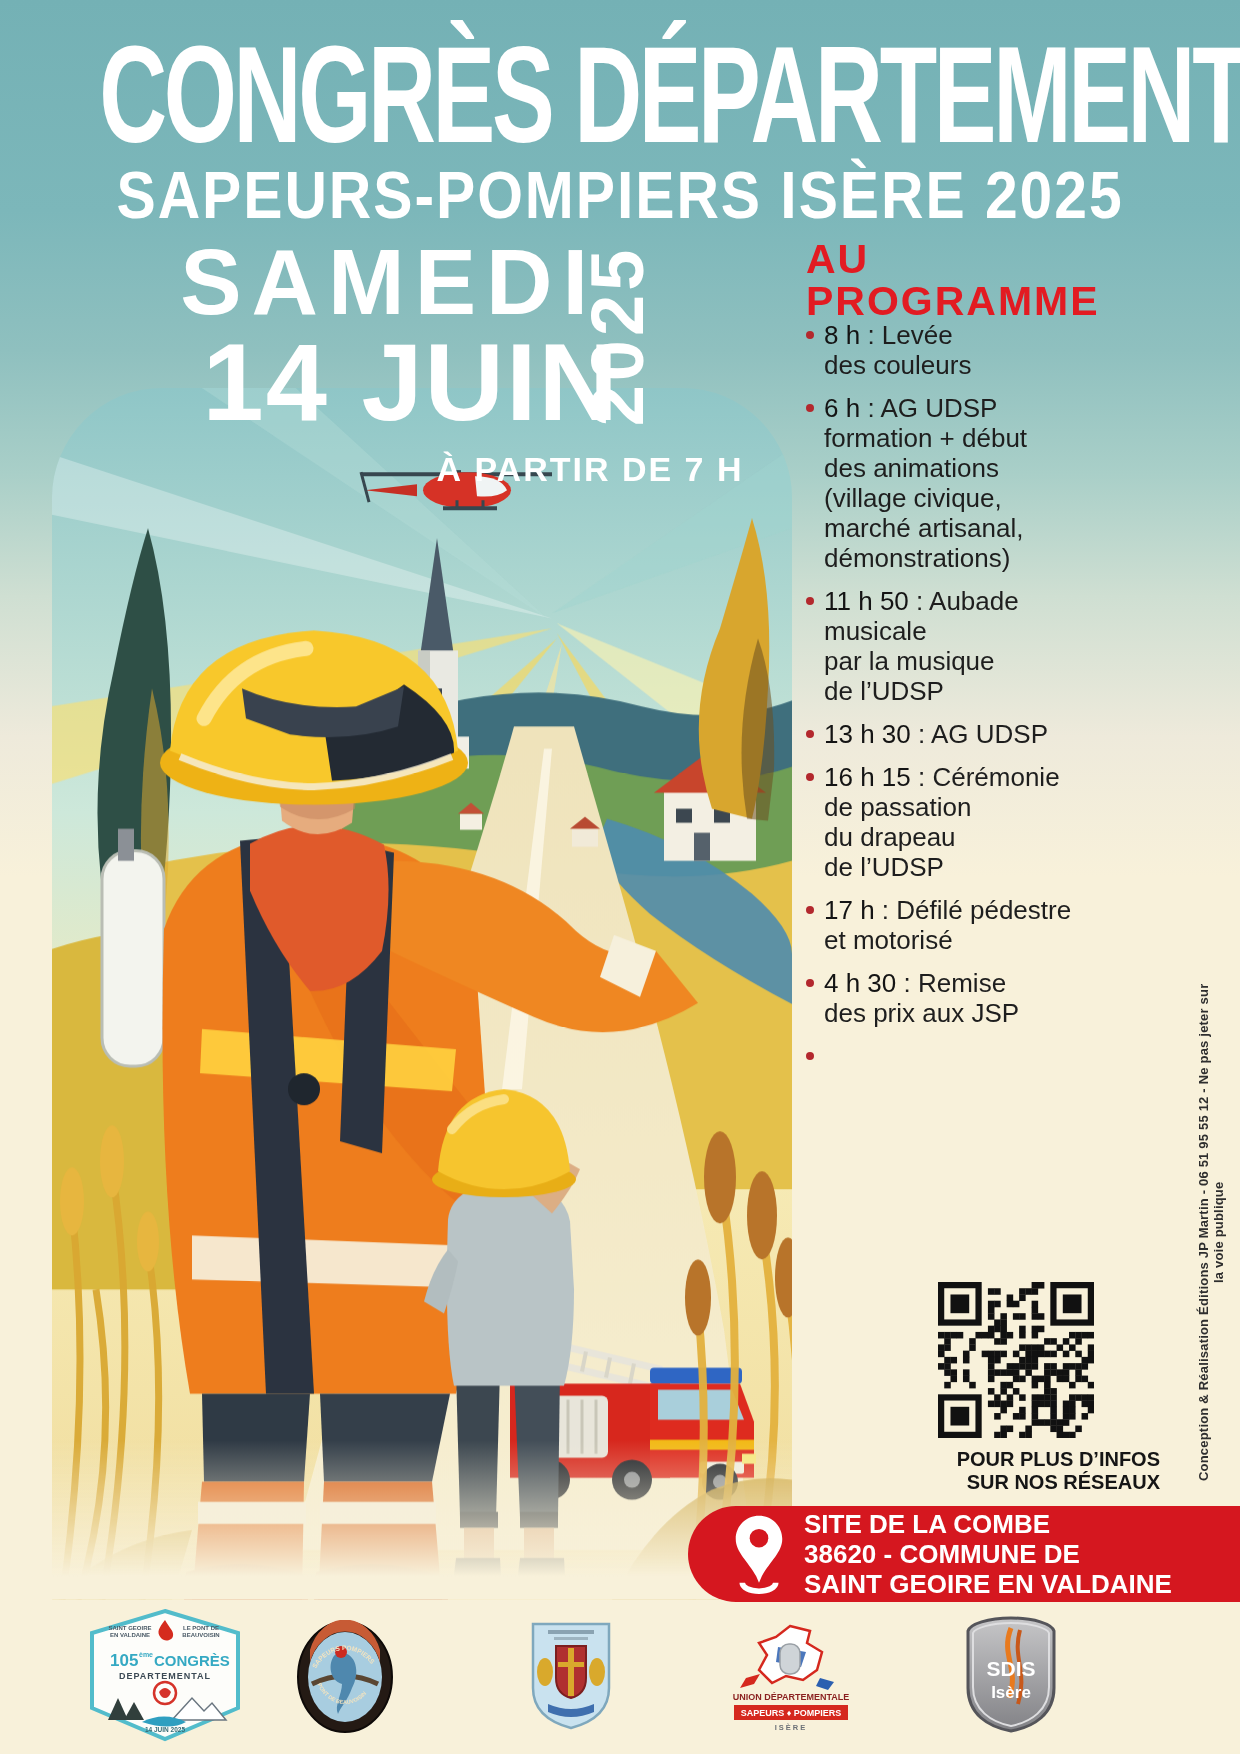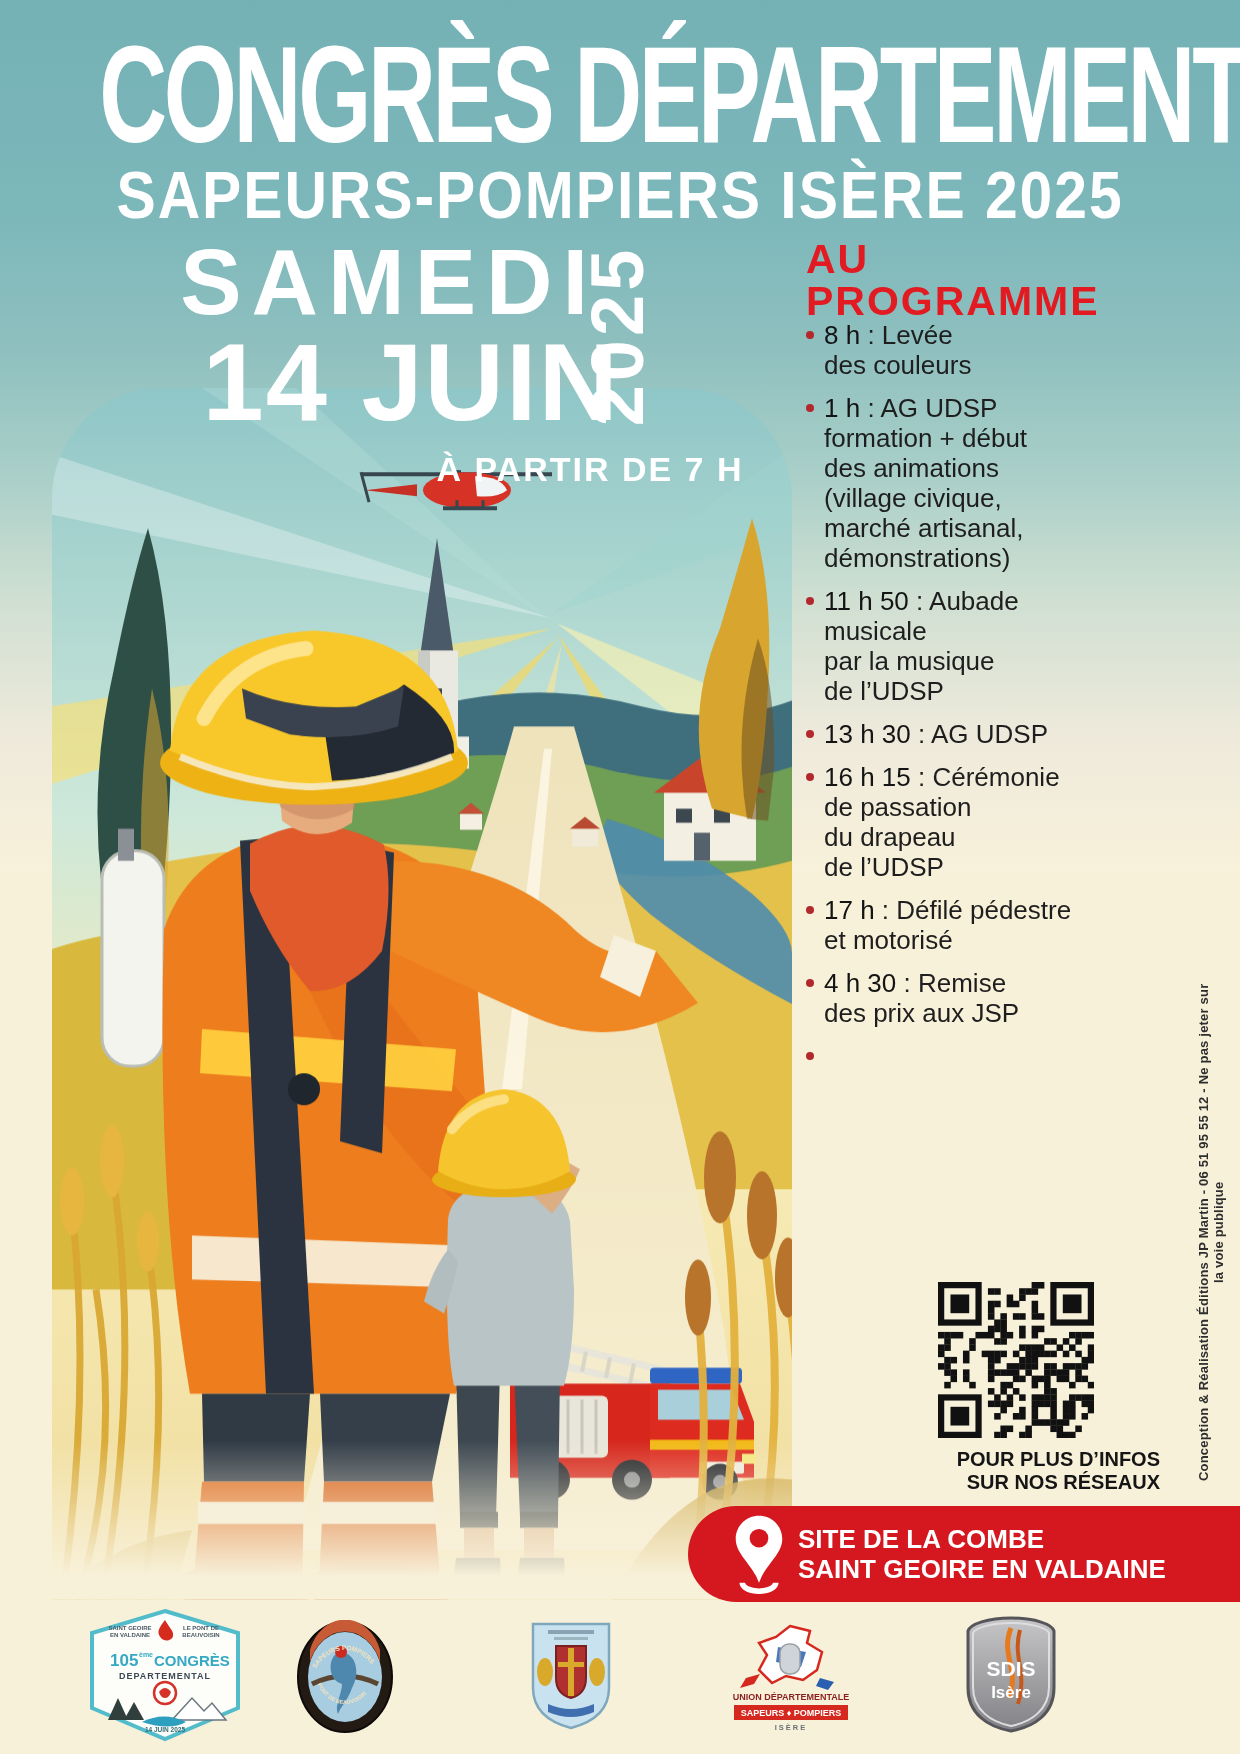--- a/index.html
+++ b/index.html
@@ -40,21 +40,21 @@
   .qr-caption{left:880px;top:1448px;width:280px;text-align:right;color:#151515;font-weight:700;font-size:20px;line-height:23px;z-index:4}
   .qr-caption span{display:block}
 
   
   .credit{right:14px;top:982px;height:500px;writing-mode:vertical-rl;transform:rotate(180deg);
           font-size:13px;font-weight:700;color:#2e2e2e;letter-spacing:.2px;z-index:4;text-align:center}
 
   
   .banner{left:688px;top:1506px;width:552px;height:96px;background:#d5171f;border-radius:48px 0 0 48px;z-index:6;display:flex;align-items:center}
   .banner .pin{width:58px;height:80px;margin-left:42px;flex:0 0 auto}
-  .banner-text{margin-left:10px;color:#fff;font-weight:700;font-size:26px;line-height:30px;white-space:nowrap}
+  .banner-text{margin-left:16px;color:#fff;font-weight:700;font-size:26px;line-height:30px;white-space:nowrap}
   .banner-text span{display:block}
 
   
   .logos{left:0;top:1604px;width:1240px;height:150px;z-index:6}
   .logo{position:absolute}
   .logo svg{display:block}
 </style>
 </head>
 <body>
 
@@ -280,21 +280,21 @@
   <div>AU</div>
   <div>PROGRAMME</div>
 </div>
 <div class="abs prog-list">
     <div class="prog-item">
       <span class="dot"></span>
       <p><b>8 h</b> : Levée<br>des couleurs</p>
     </div>
     <div class="prog-item">
       <span class="dot"></span>
-      <p><b>1 h</b> : AG UDSP<br>formation + début<br>des animations<br>(village civique,<br>marché artisanal,<br>démonstrations)</p>
+      <p><b>6 h</b> : AG UDSP<br>formation + début<br>des animations<br>(village civique,<br>marché artisanal,<br>démonstrations)</p>
     </div>
     <div class="prog-item">
       <span class="dot"></span>
       <p><b>11 h 50</b> : Aubade<br>musicale<br>par la musique<br>de l’UDSP</p>
     </div>
     <div class="prog-item">
       <span class="dot"></span>
       <p><b>13 h 30</b> : AG UDSP</p>
     </div>
     <div class="prog-item">
@@ -533,20 +533,21 @@
 <div class="abs credit">Conception &amp; Réalisation Éditions JP Martin - 06 51 95 55 12 - Ne pas jeter sur la voie publique</div>
 
 <div class="abs banner">
   <svg class="pin" viewBox="0 0 60 86">
     <path d="M12 74 a18 9 0 1 0 36 0" fill="none" stroke="#fff" stroke-width="6"></path>
     <path d="M30 2 C16 2 5 13 5 27 C5 41 18 51 27 67 L30 74 L33 67 C42 51 55 41 55 27 C55 13 44 2 30 2 Z" fill="#fff"></path>
     <circle cx="30" cy="26" r="10" fill="#d5171f"></circle>
   </svg>
   <div class="banner-text">
     <span>SITE DE LA COMBE</span>
+    <span>38620 - COMMUNE DE</span>
     <span>SAINT GEOIRE EN VALDAINE</span>
   </div>
 </div>
 
 <div class="abs logos">
 
   <div class="logo" style="left:84px;top:4px">
     <svg width="162" height="134" viewBox="0 0 162 134">
       <path d="M81 3 L154 25 L154 100 L81 131 L8 100 L8 25 Z" fill="#fdfdfa" stroke="#52bccb" stroke-width="4"></path>
       <path d="M81 12 c-6 8 -9 12 -4 18 c3 4 11 3 12 -2 c1 -5 -3 -7 -8 -16 Z" fill="#d52b1e"></path>

